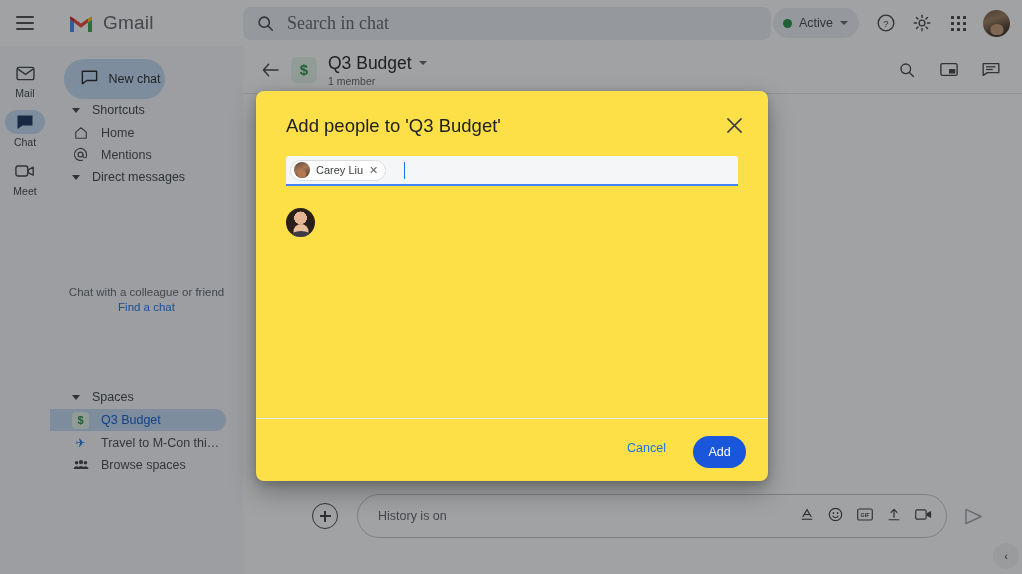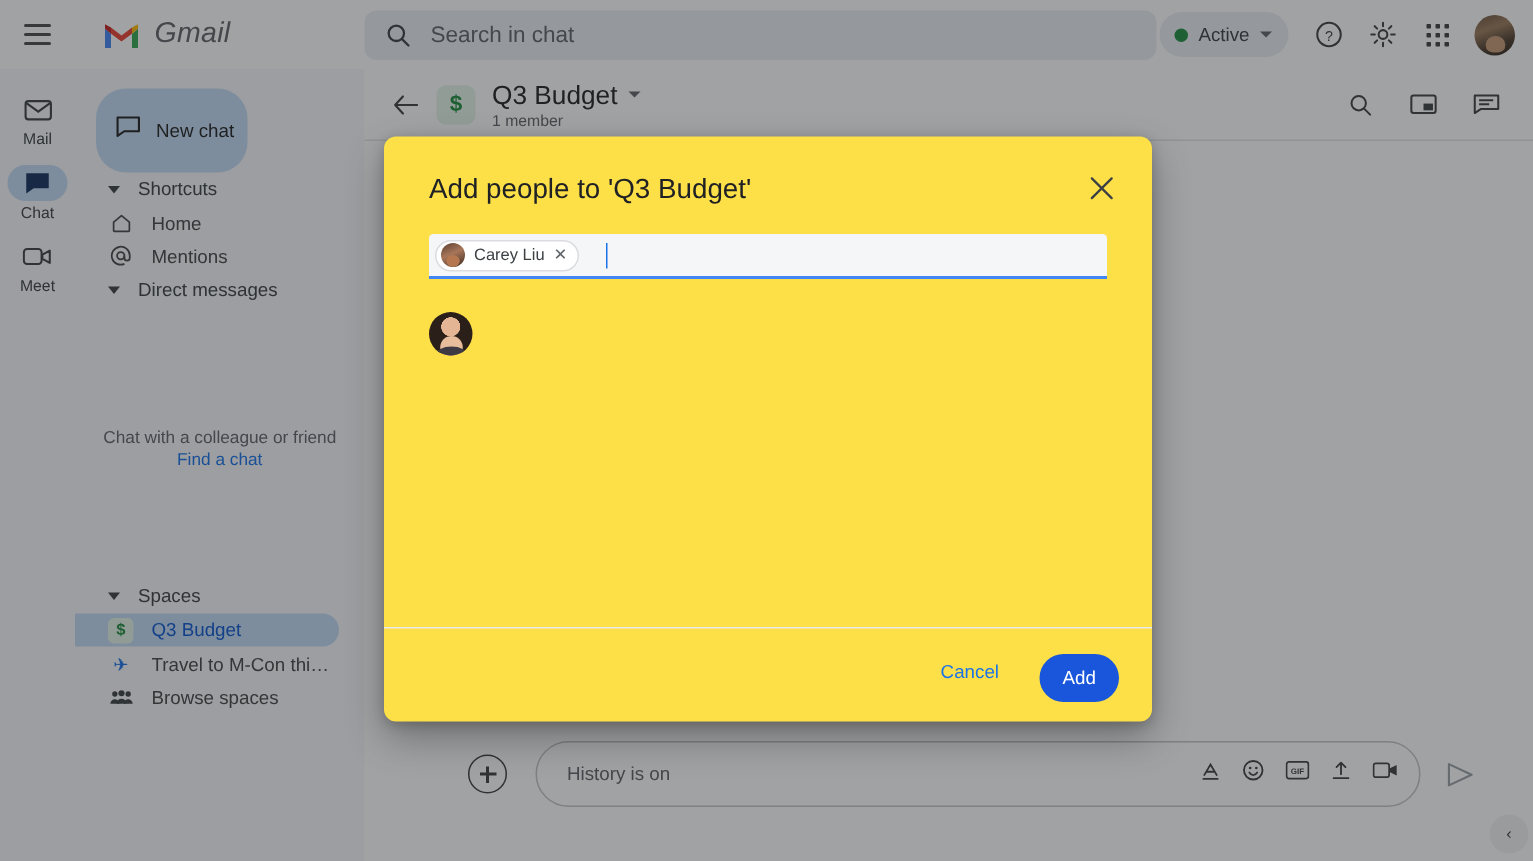--- a/index.html
+++ b/index.html
@@ -14,45 +14,45 @@
   
   .base { position:absolute; inset:0; }
 
   
   .topbar { position:absolute; left:0; top:0; width:1022px; height:46px; display:flex; align-items:center; background:#fff; }
   .hamburger { width:46px; height:46px; margin-left:2px; display:flex; align-items:center; justify-content:center; border-radius:50%; cursor:pointer; }
   .hamburger span { display:block; width:18px; height:2px; background:#4a4a4a; border-radius:1px; }
   .hamburger .bars { display:flex; flex-direction:column; gap:4px; }
   .gmail-logo { display:flex; align-items:center; gap:9px; margin-left:20px; }
   .m-glyph { width:26px; height:20px; position:relative; }
-  .gmail-word { font-size:19px; color:#5f6368; letter-spacing:.2px;font-style:italic; }
+  .gmail-word { font-size:19px; color:#5f6368; letter-spacing:.2px; }
   .searchwrap { position:absolute; left:243px; top:7px; width:528px; height:33px; background:#eaf0f6; border-radius:8px; display:flex; align-items:center; padding:0 14px; cursor:text; }
   .searchwrap .s-ico { width:17px; height:17px; margin-right:13px; flex:0 0 auto; }
-  .searchwrap input { border:0; background:transparent; outline:none; font-size:15px; color:#b91c1c; font-family:Liberation Sans, sans-serif; width:100%; }
+  .searchwrap input { border:0; background:transparent; outline:none; font-size:18px; color:#b91c1c; font-family:Liberation Serif, serif; width:100%; }
   .searchwrap input::placeholder { color:#5f6368; }
   .topright { position:absolute; right:8px; top:0; height:46px; display:flex; align-items:center; gap:2px; }
   .activepill { display:flex; align-items:center; gap:7px; height:30px; padding:0 11px 0 10px; border-radius:16px; background:#eaf0f6; cursor:pointer; margin-right:8px; }
   .greendot { width:9px; height:9px; border-radius:50%; background:#1e8e3e; }
   .activepill .lbl { font-size:12.5px; color:#3c4043; }
   .chev { width:0;height:0;border-left:4px solid transparent;border-right:4px solid transparent;border-top:4.5px solid #5f6368; }
   .ticon { width:34px;height:34px;border-radius:50%;display:flex;align-items:center;justify-content:center;cursor:pointer; }
   .avatar-top { width:27px;height:27px;border-radius:50%;margin-left:6px;margin-right:4px;cursor:pointer;overflow:hidden;
      background:linear-gradient(160deg,#6d5440 0%,#9c7b5c 35%,#4a3a2c 70%,#2e2620 100%); position:relative; }
   .avatar-top:after{content:"";position:absolute;left:50%;top:52%;transform:translateX(-50%);width:13px;height:11px;border-radius:50% 50% 40% 40%;background:#c79a76;}
 
   
   .rail { position:absolute; left:0; top:46px; width:50px; height:528px; background:#f6f8fc; display:flex; flex-direction:column; align-items:center; padding-top:12px; gap:4px; }
   .rail-item { width:50px; display:flex; flex-direction:column; align-items:center; gap:2px; cursor:pointer; padding:3px 0 4px; }
   .rail-ico { width:40px;height:24px;border-radius:12px;display:flex;align-items:center;justify-content:center; }
   .rail-ico.sel { background:#c2dbf5; }
   .rail-lbl { font-size:10.5px; color:#3c4043; }
 
   
   .sidebar { position:absolute; left:50px; top:46px; width:193px; height:528px; background:#f6f8fc; }
-  .newchat { margin:13px 0 0 14px; width:101px; height:56px; background:#c2dbf5; border-radius:20px; display:flex; align-items:center; gap:10px; padding-left:13px; cursor:pointer; }
+  .newchat { margin:13px 0 0 14px; width:101px; height:40px; background:#c2dbf5; border-radius:20px; display:flex; align-items:center; gap:10px; padding-left:13px; cursor:pointer;justify-content:center; }
   .newchat .lbl { font-size:12.5px; color:#1f1f1f; }
   .sect { margin-top:0; }
   .sect-head { display:flex; align-items:center; height:22px; padding-left:22px; gap:12px; cursor:pointer; }
   .tri { width:0;height:0;border-left:4.5px solid transparent;border-right:4.5px solid transparent;border-top:5px solid #3c4043; }
   .sect-head .lbl { font-size:12.5px; color:#3c4043; }
   .nav-item { display:flex; align-items:center; height:21px; padding-left:22px; gap:12px; margin:1px 0; cursor:pointer; }
   .nav-item .ico { width:17px; display:flex; align-items:center; justify-content:center; }
   .nav-item .lbl { font-size:12.5px; color:#444746; white-space:nowrap; overflow:hidden; text-overflow:ellipsis; }
   .nav-item.sel { background:#c2dbf5; border-radius:0 16px 16px 0; margin-right:17px; height:22px; }
   .nav-item.sel .lbl { color:#0b57d0; }

